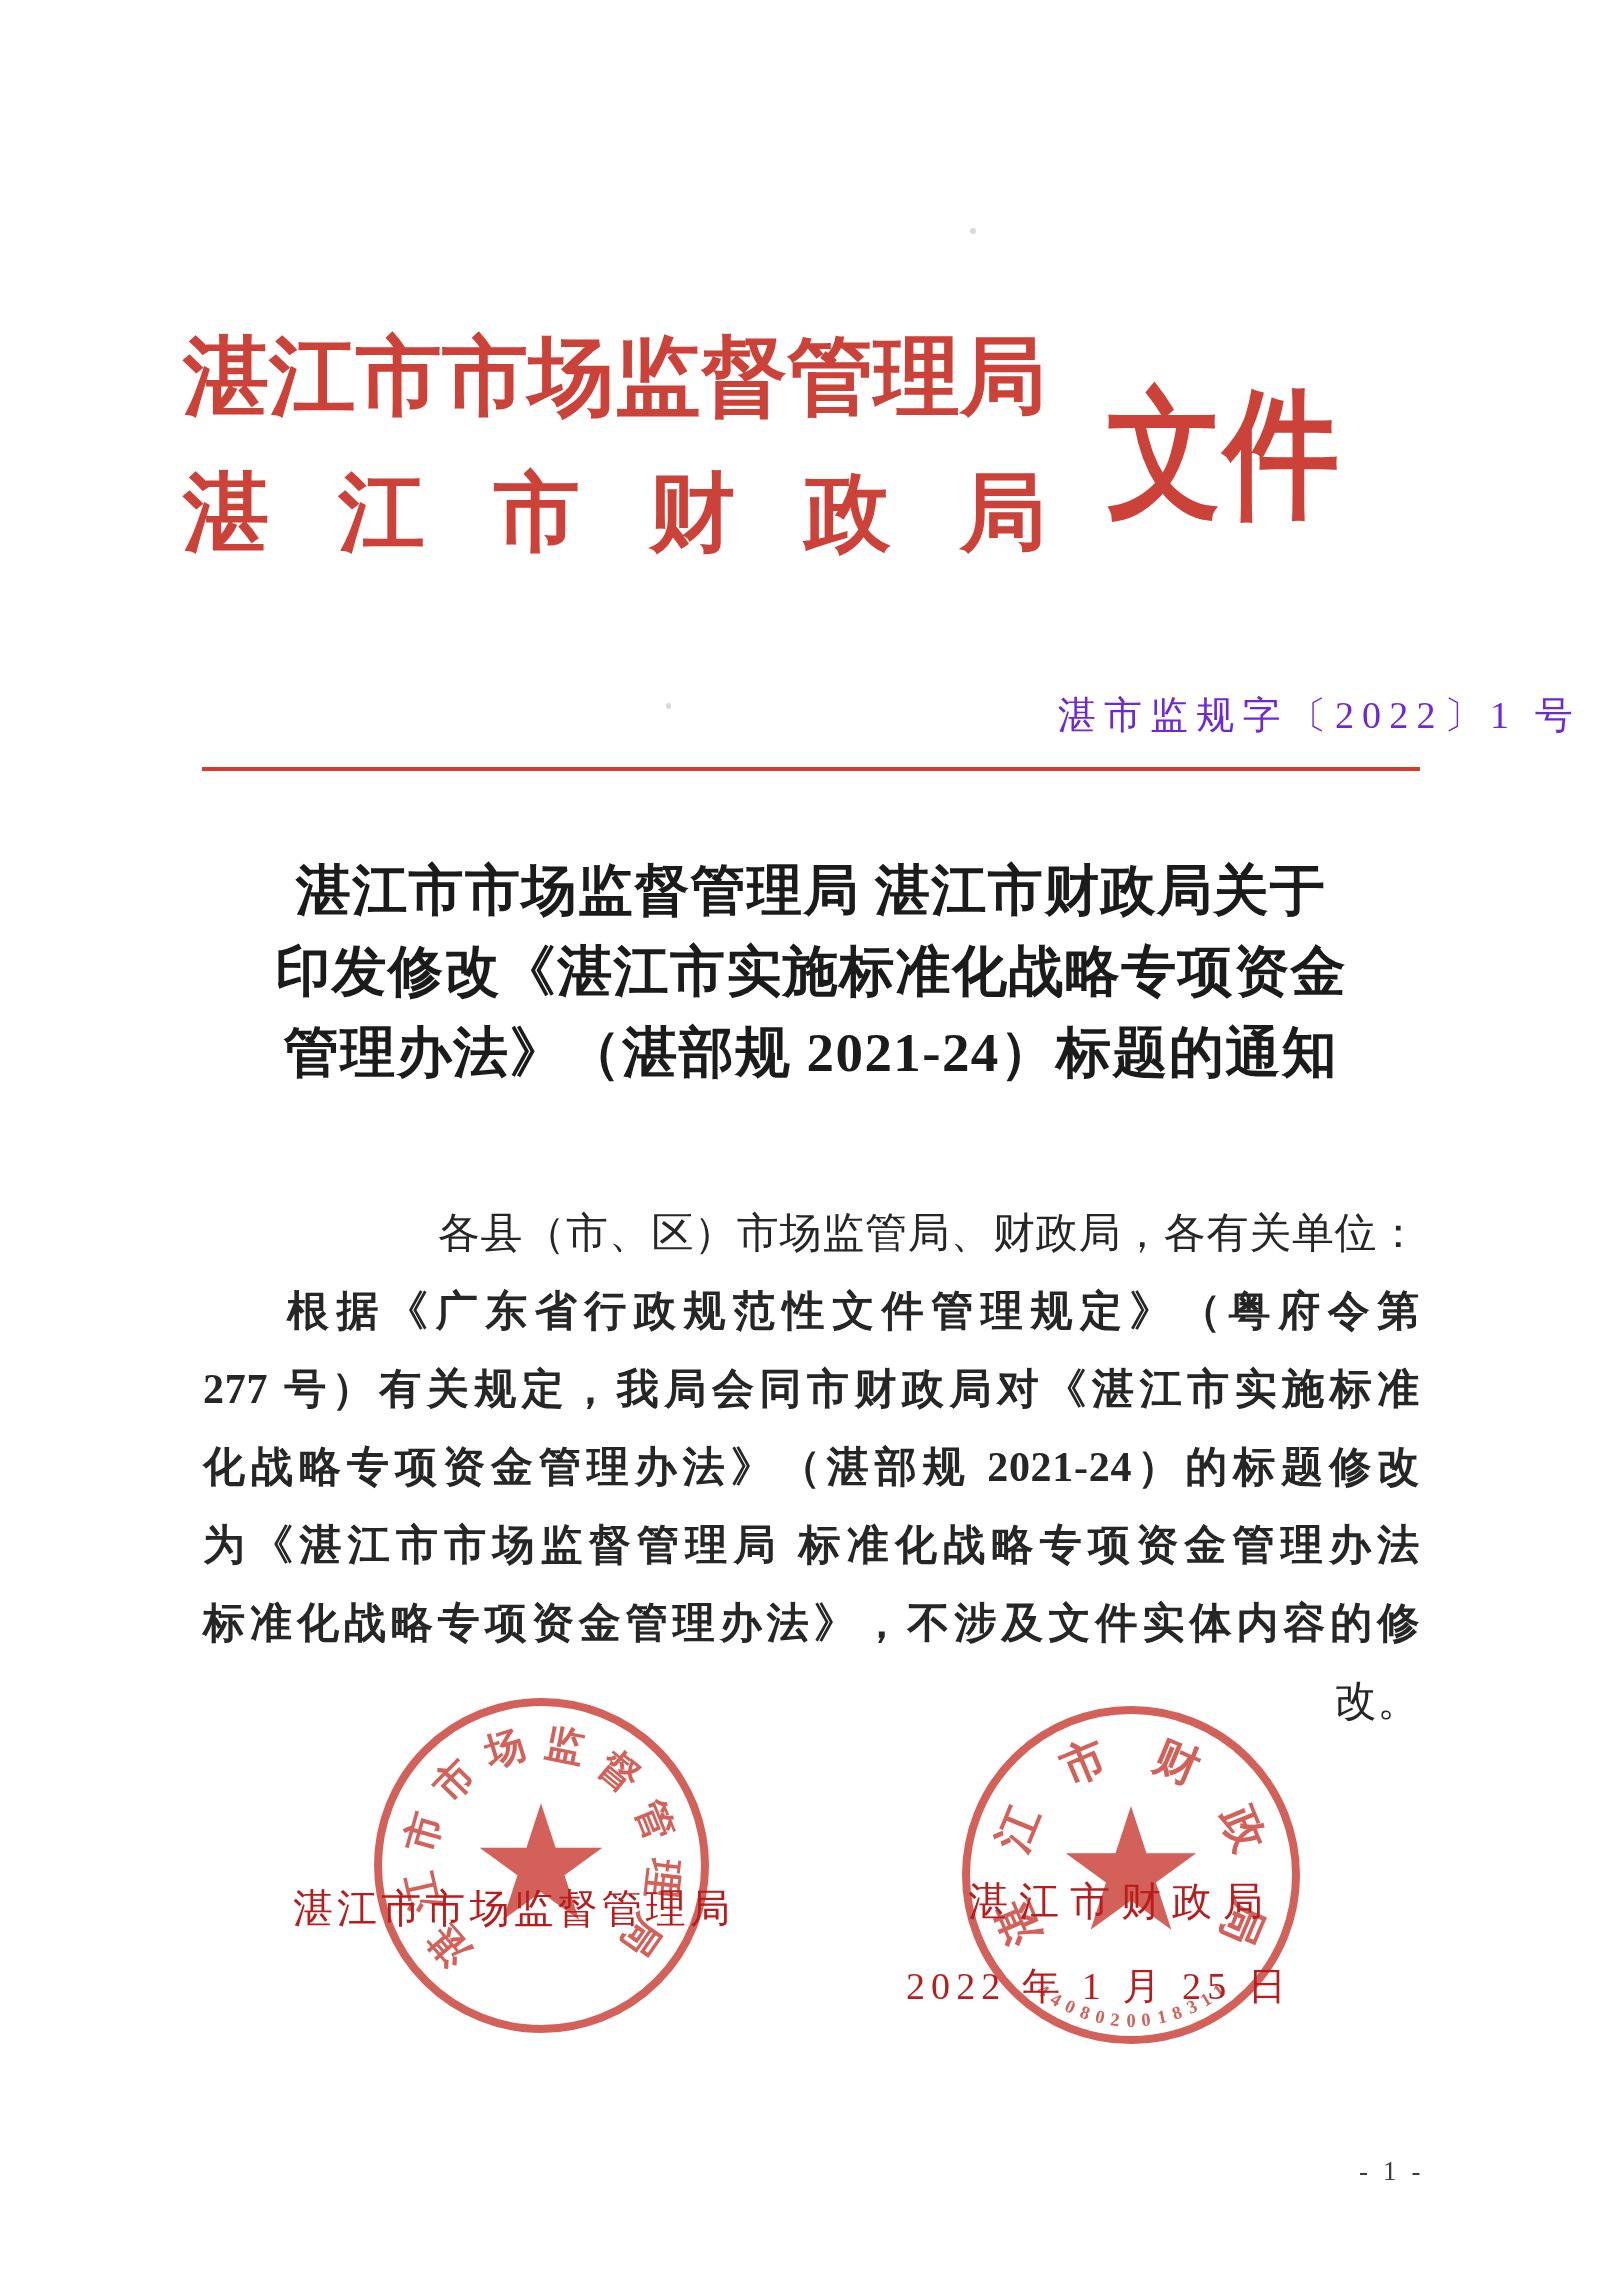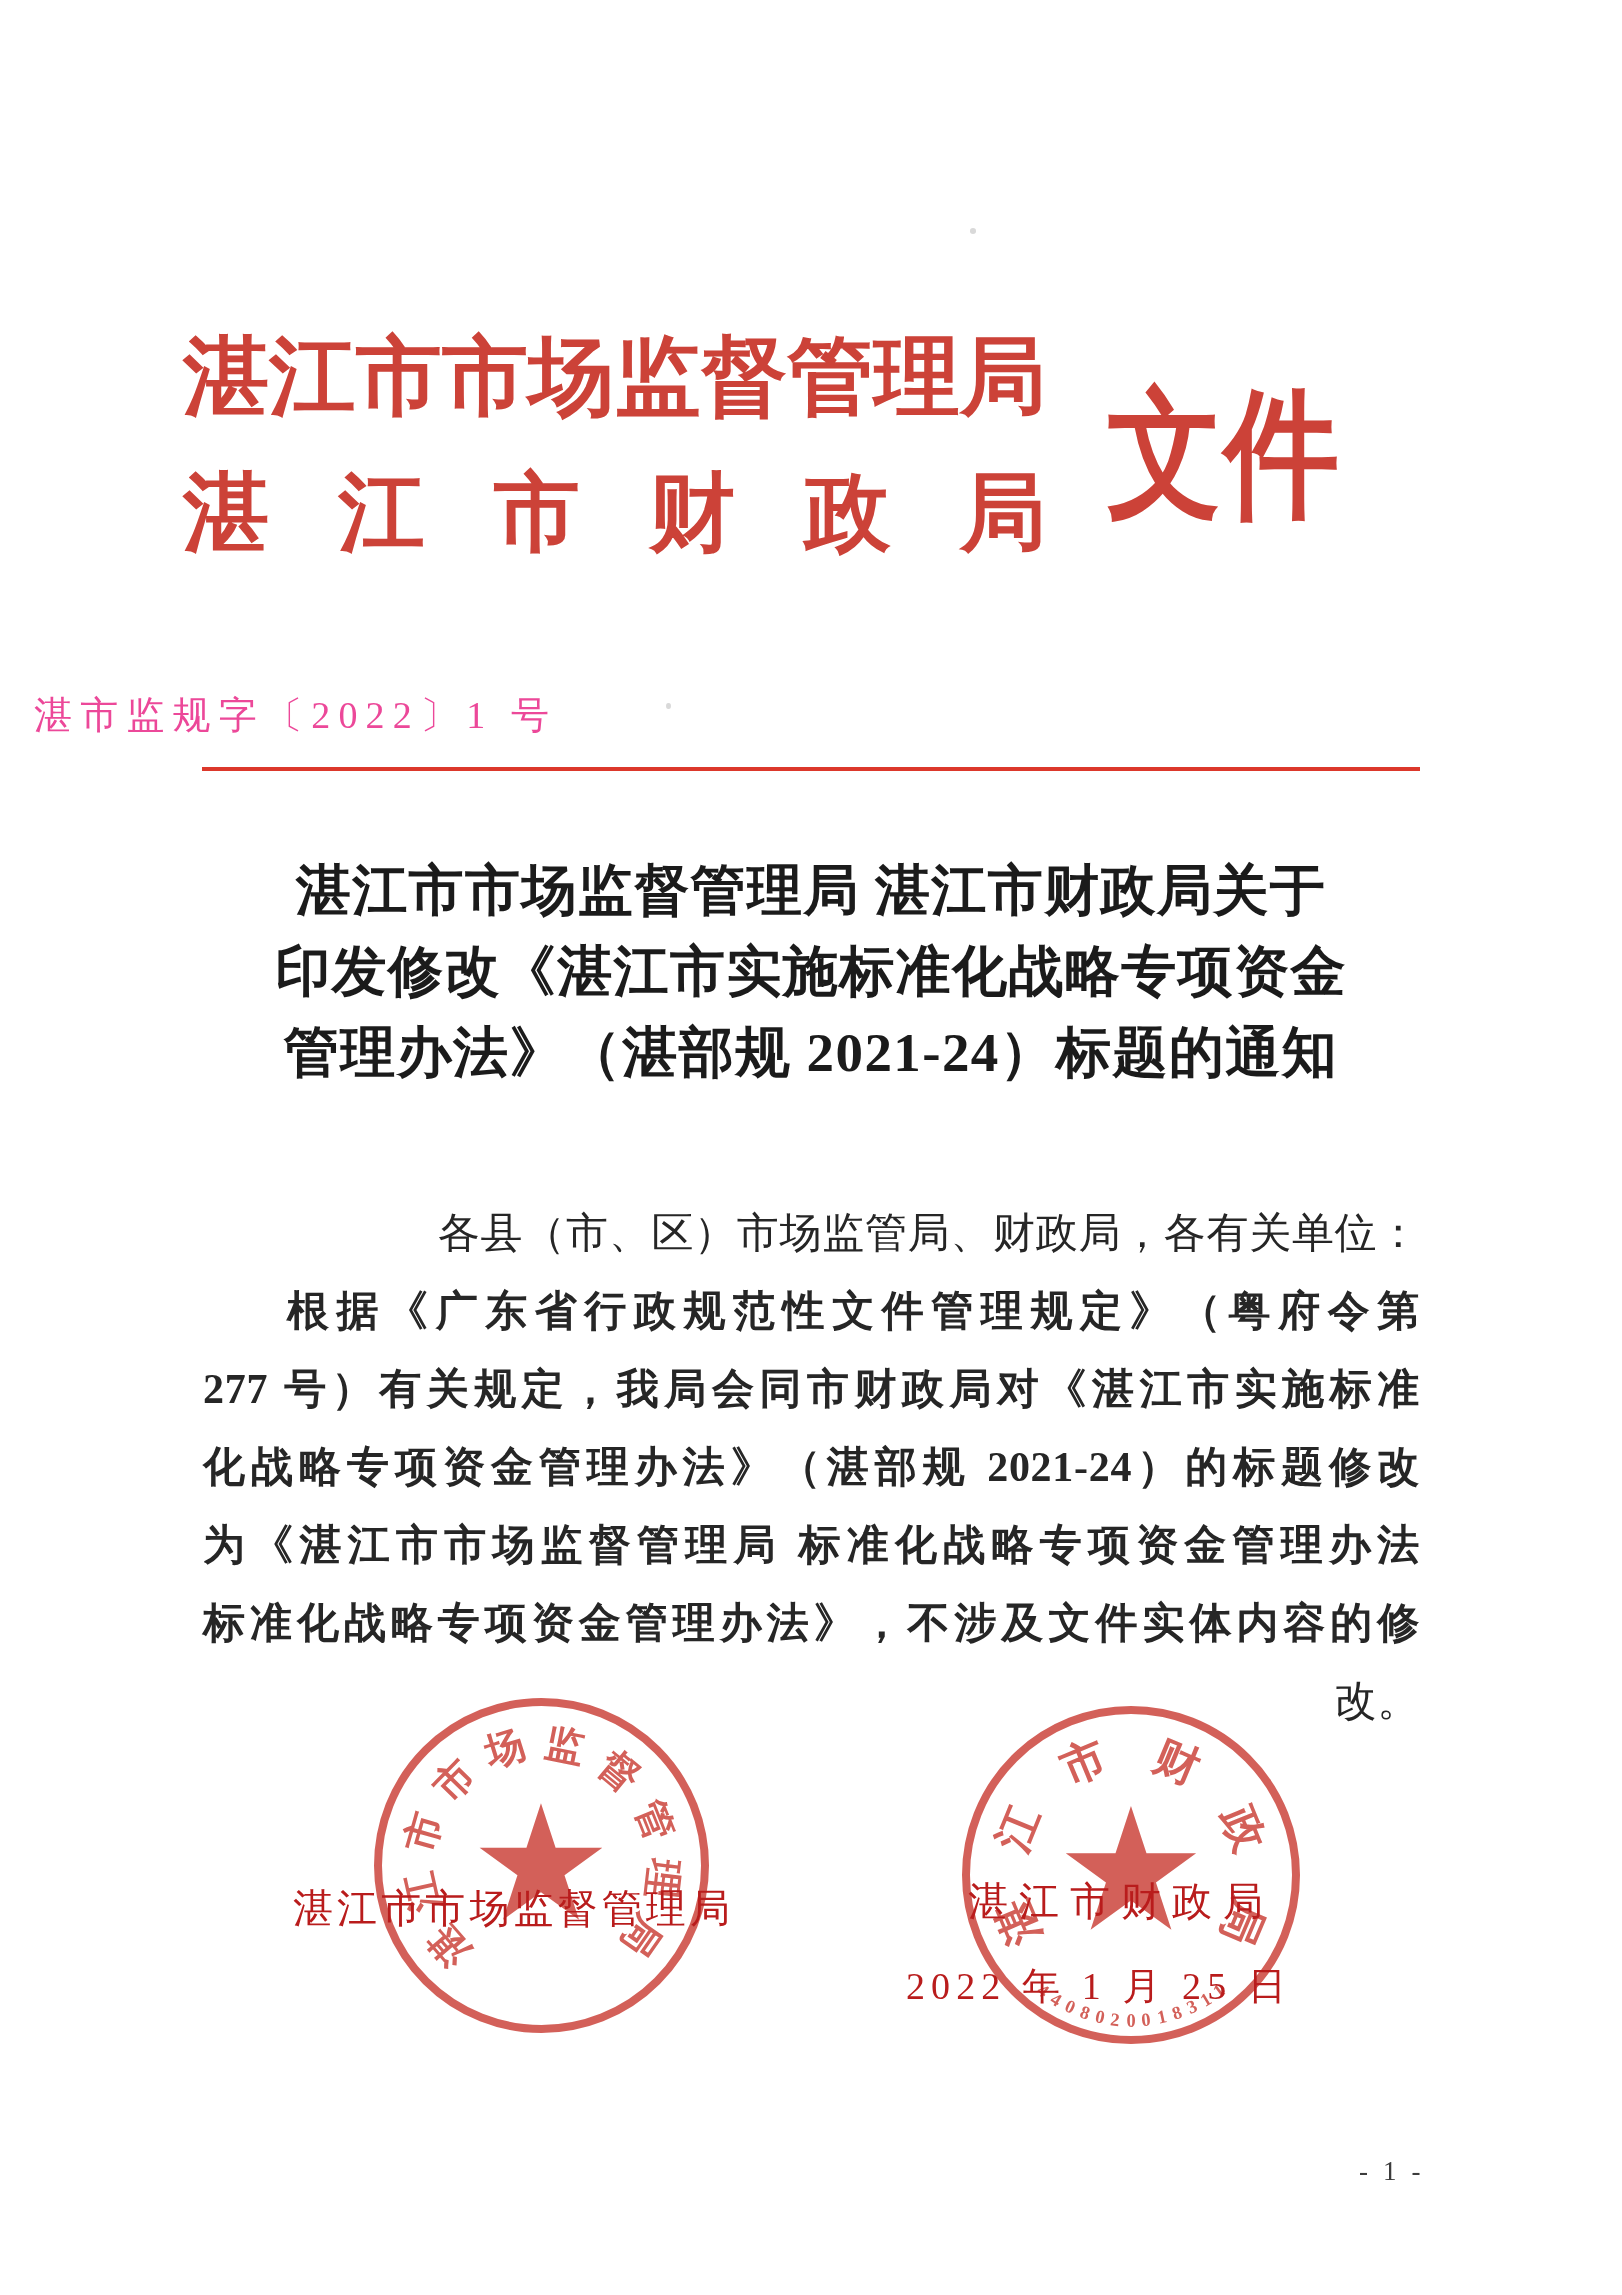--- a/index.html
+++ b/index.html
@@ -38,26 +38,25 @@
     transform: scaleX(0.82);
     transform-origin: left center;
     white-space: nowrap;
   }
 
   
   .doc-number {
     position: absolute;
     left: 0; top: 690px;
     width: 1581px;
-    text-align: left;
+    text-align: right;
     font-size: 38px;
     letter-spacing: 8.2px;
-    color: #ec4899;
-    white-space: nowrap;
-    padding-left: 34px;
+    color: #6d28d9;
+    white-space: nowrap;
   }
   .red-rule {
     position: absolute;
     left: 202px; top: 767px;
     width: 1218px; height: 4.1px;
   }
 
   
   .title-block {
     position: absolute;

